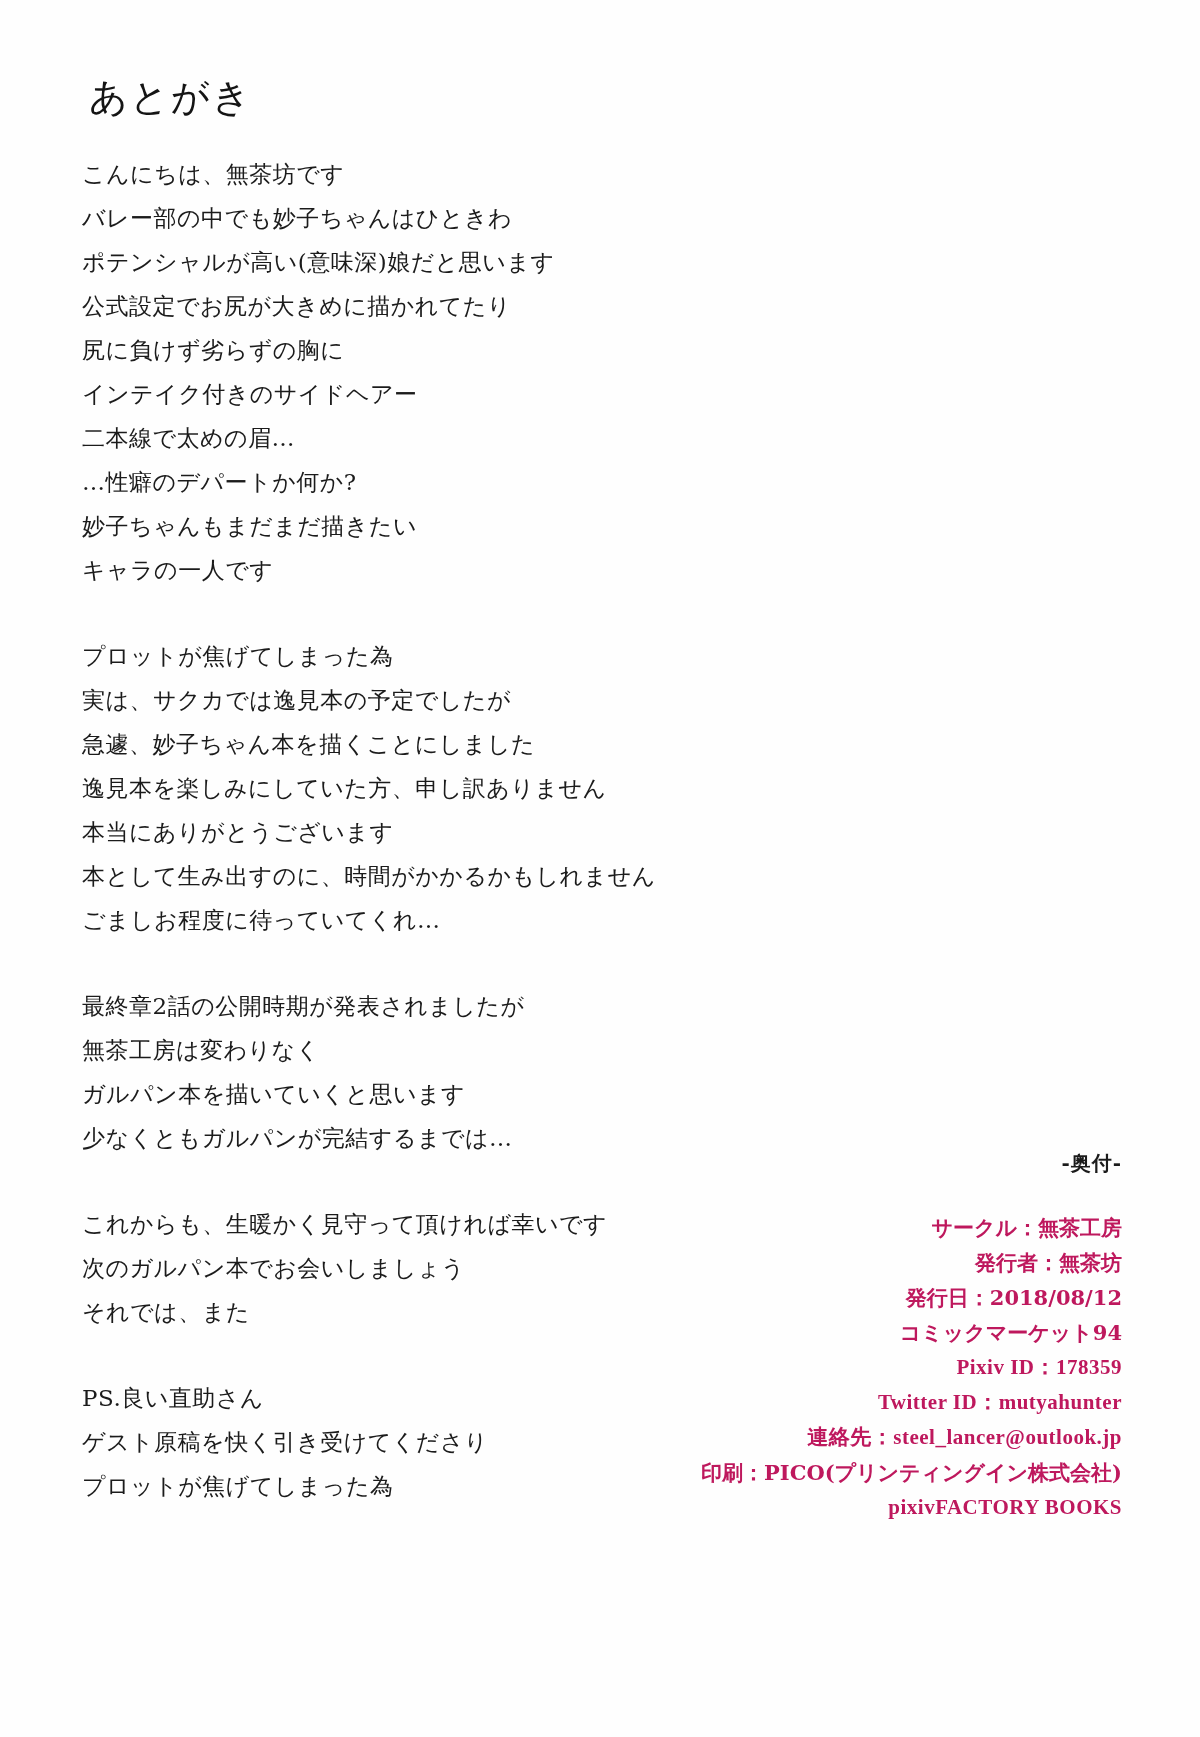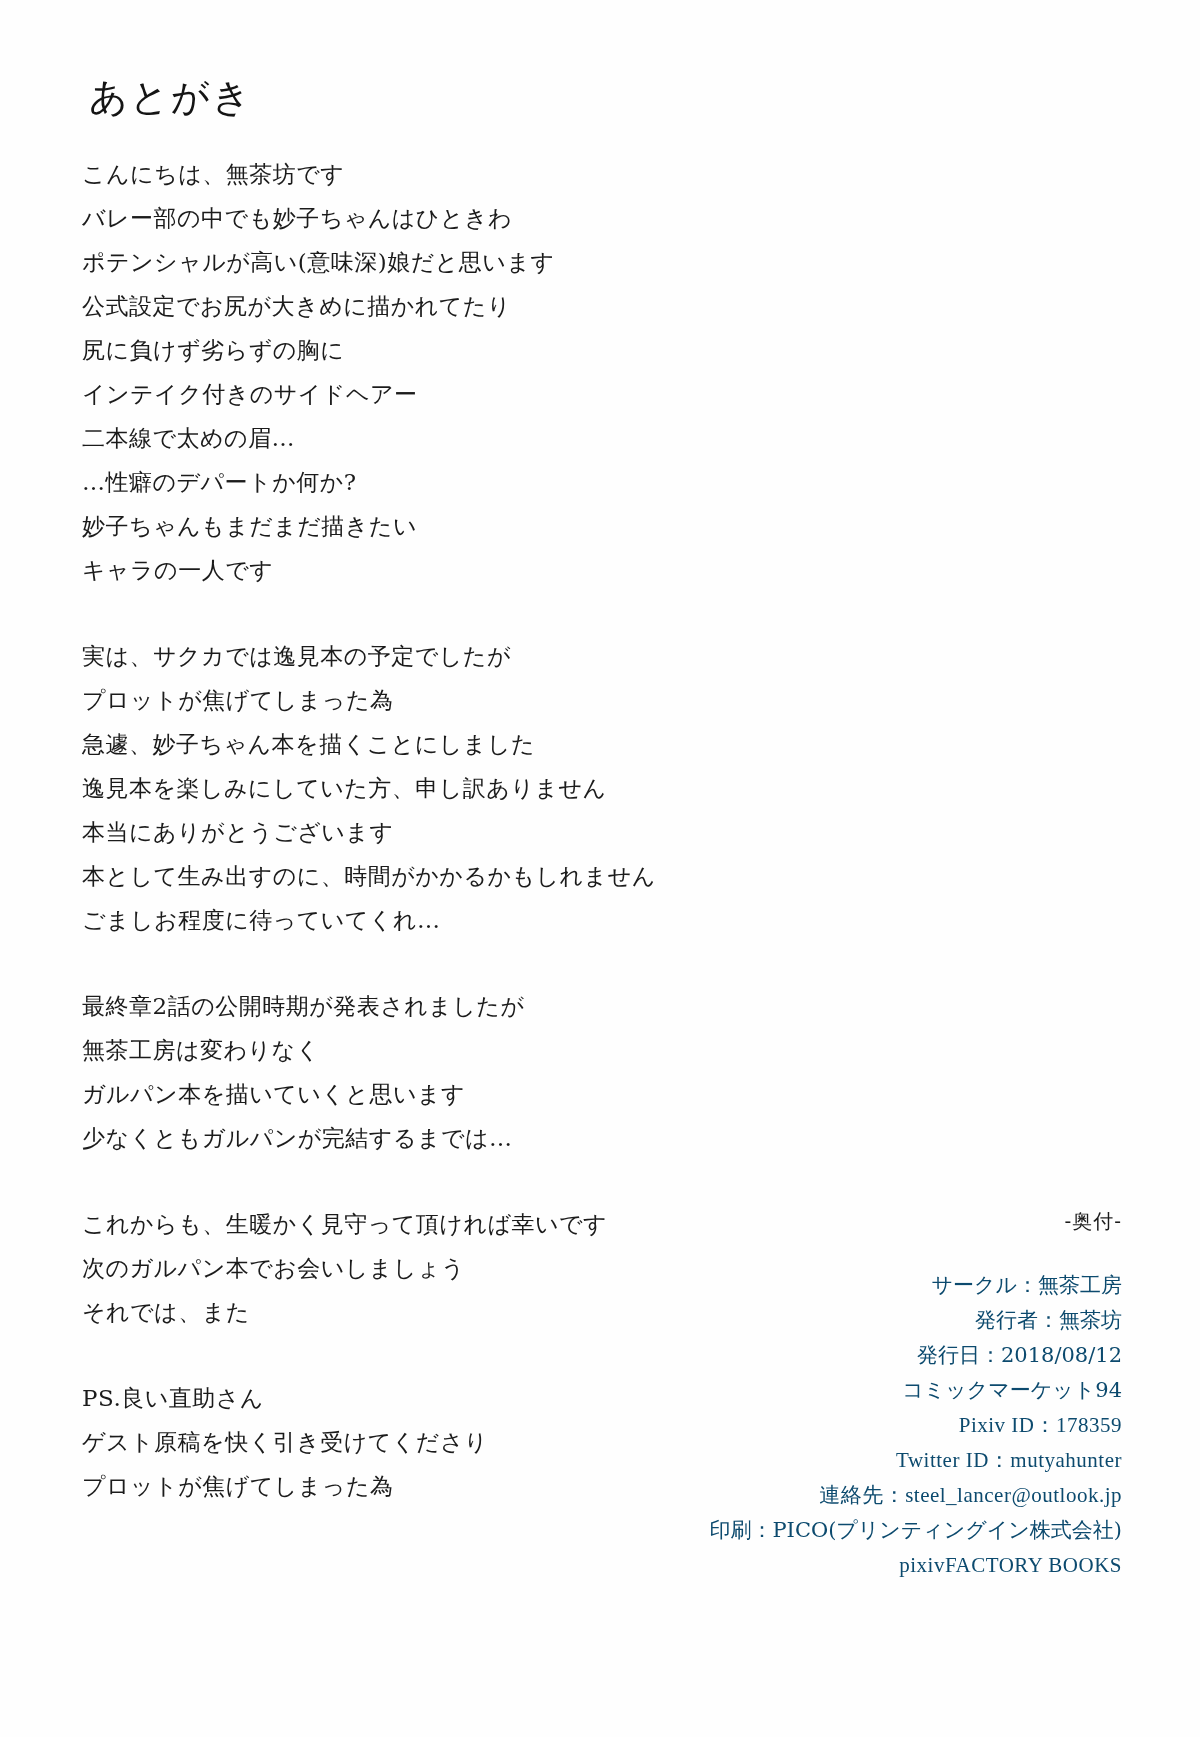--- a/index.html
+++ b/index.html
@@ -49,37 +49,38 @@
     font-size: 23px;
     line-height: 44px;
     white-space: nowrap;
     color: #1b1b1b;
     letter-spacing: 0.5px;
     font-family: "DejaVu Serif", "Liberation Serif", serif;
   }
   .colophon {
     position: absolute;
     right: 78px;
-    top: 1204px;
+    top: 1146px;
     width: 480px;
     text-align: right;
+    font-weight: bold;
   }
   .colophon-title {
     font-size: 20px;
     line-height: 34px;
     letter-spacing: 1px;
     margin-bottom: 30px;
     color: #1b1b1b;
     font-family: "DejaVu Serif", "Liberation Serif", serif;
   }
   .colophon-line {
     font-size: 21px;
     line-height: 35px;
     white-space: nowrap;
-    color: #0c4a6e;
+    color: #be185d;
     font-family: "DejaVu Serif", "Liberation Serif", serif;
   }
   .colophon-line.latin {
     font-family: "Liberation Serif", "DejaVu Serif", serif;
     letter-spacing: 0.5px;
   }
 </style>
 </head>
 <body>
 
@@ -96,22 +97,22 @@
       <div class="line">公式設定でお尻が大きめに描かれてたり</div>
       <div class="line">尻に負けず劣らずの胸に</div>
       <div class="line">インテイク付きのサイドヘアー</div>
       <div class="line">二本線で太めの眉…</div>
       <div class="line">…性癖のデパートか何か?</div>
       <div class="line">妙子ちゃんもまだまだ描きたい</div>
       <div class="line">キャラの一人です</div>
     </div>
 
     <div class="para">
+      <div class="line">プロットが焦げてしまった為</div>
       <div class="line">実は、サクカでは逸見本の予定でしたが</div>
-      <div class="line">プロットが焦げてしまった為</div>
       <div class="line">急遽、妙子ちゃん本を描くことにしました</div>
       <div class="line">逸見本を楽しみにしていた方、申し訳ありません</div>
       <div class="line">本当にありがとうございます</div>
       <div class="line">本として生み出すのに、時間がかかるかもしれません</div>
       <div class="line">ごましお程度に待っていてくれ…</div>
     </div>
 
     <div class="para">
       <div class="line">最終章2話の公開時期が発表されましたが</div>
       <div class="line">無茶工房は変わりなく</div>

